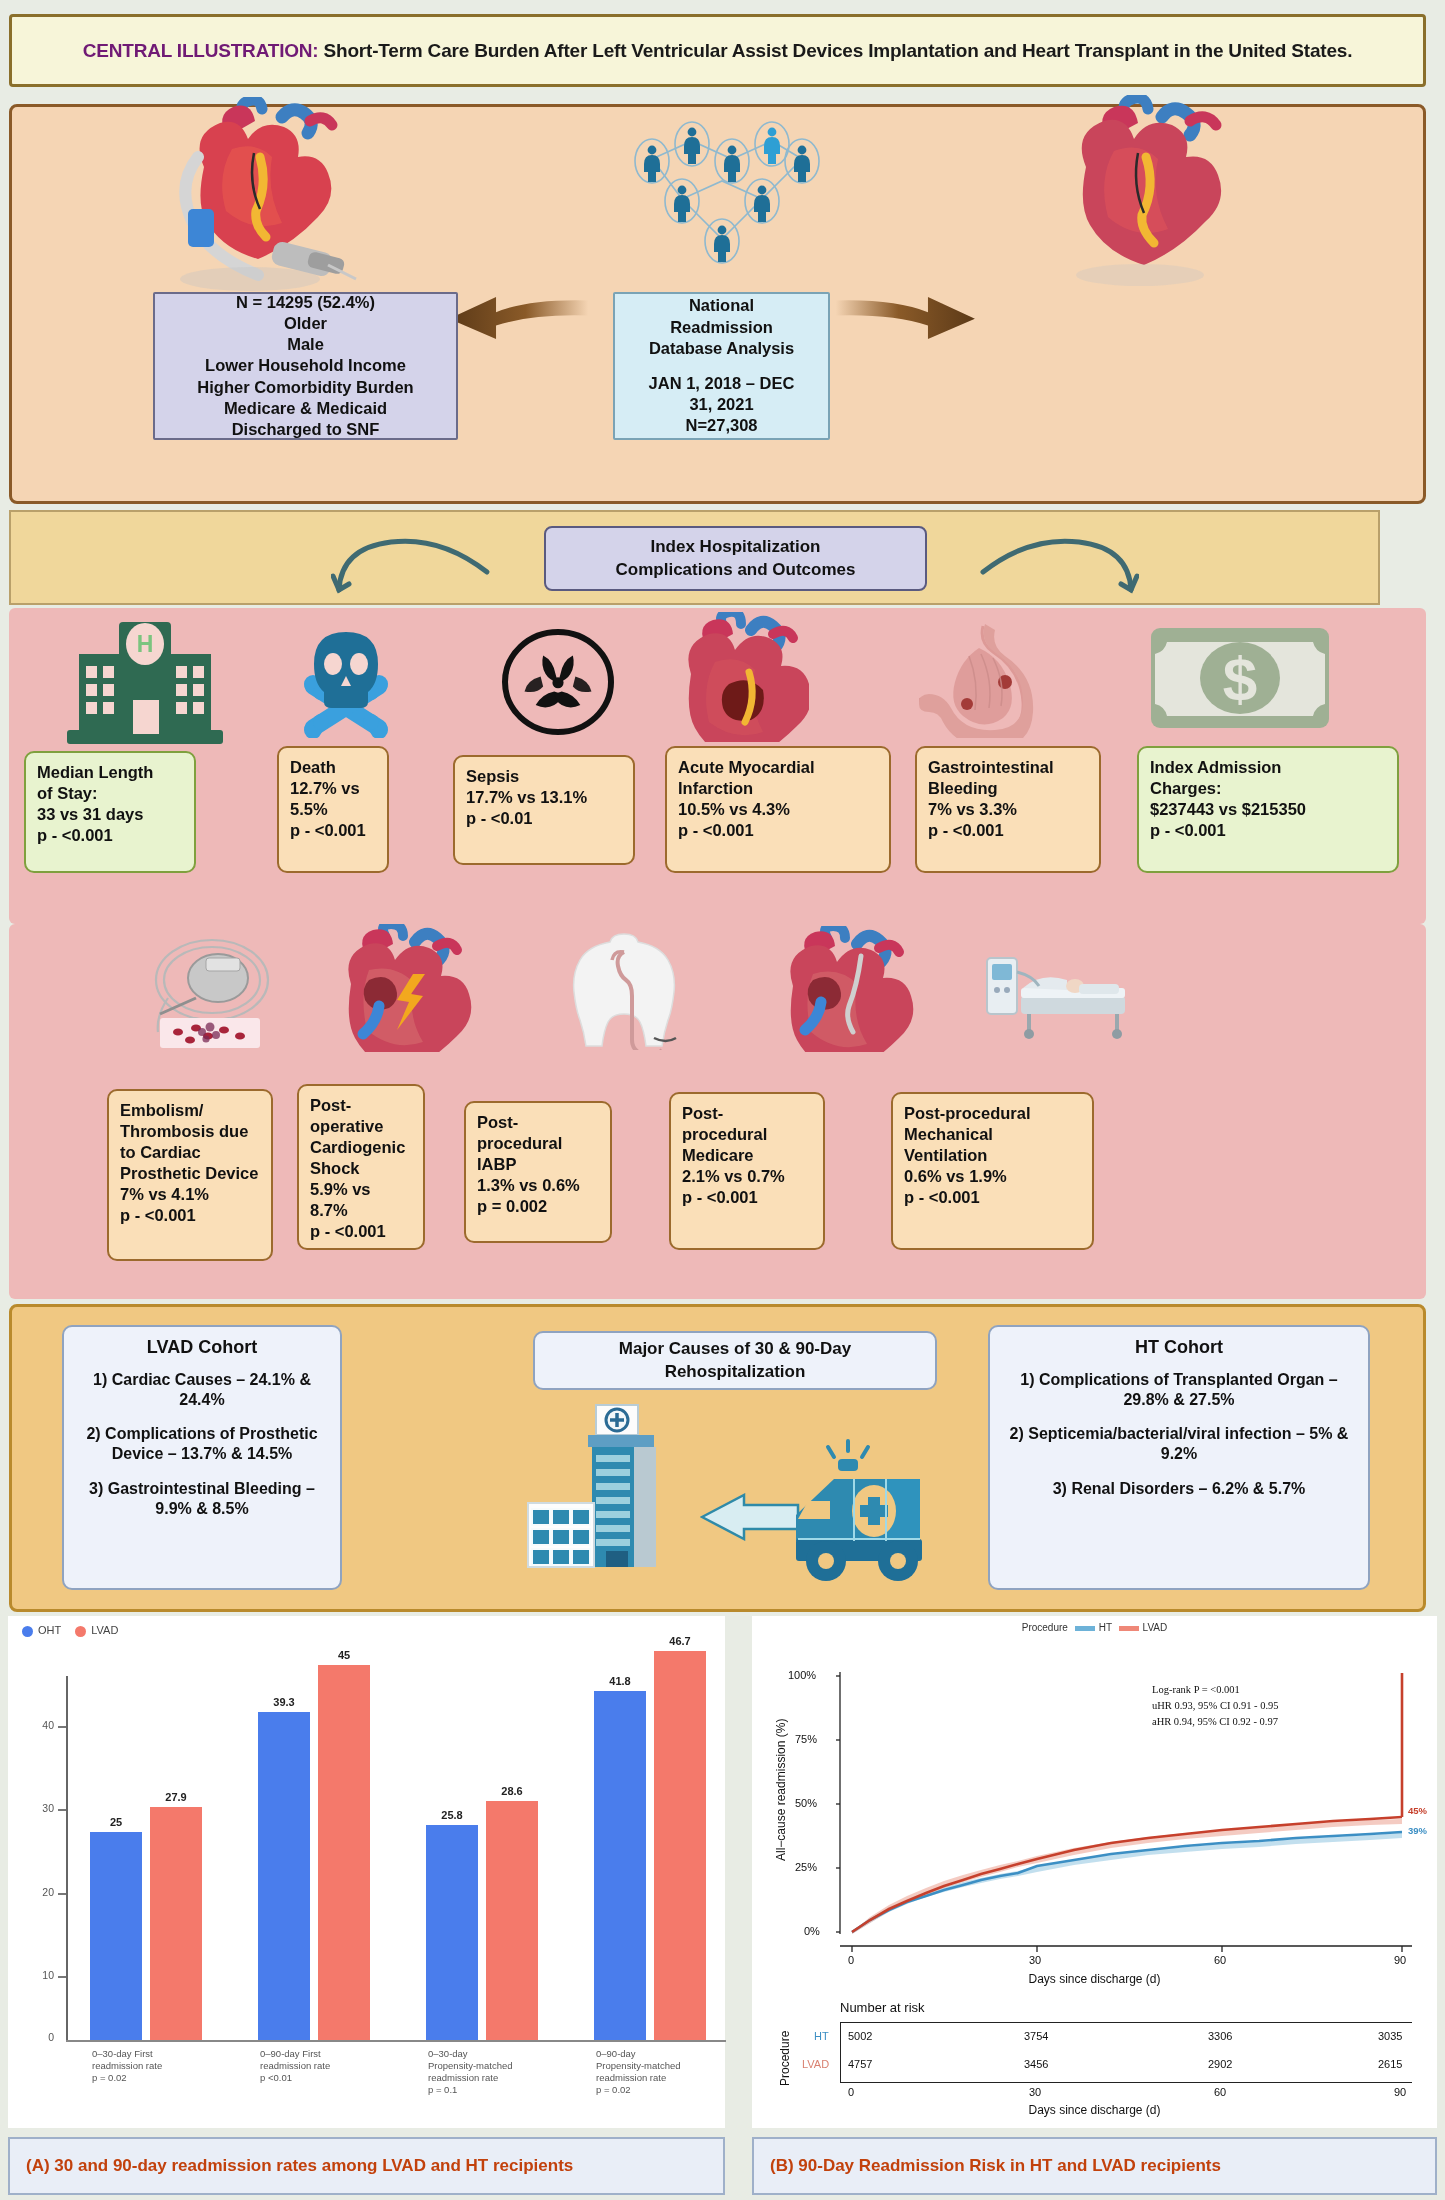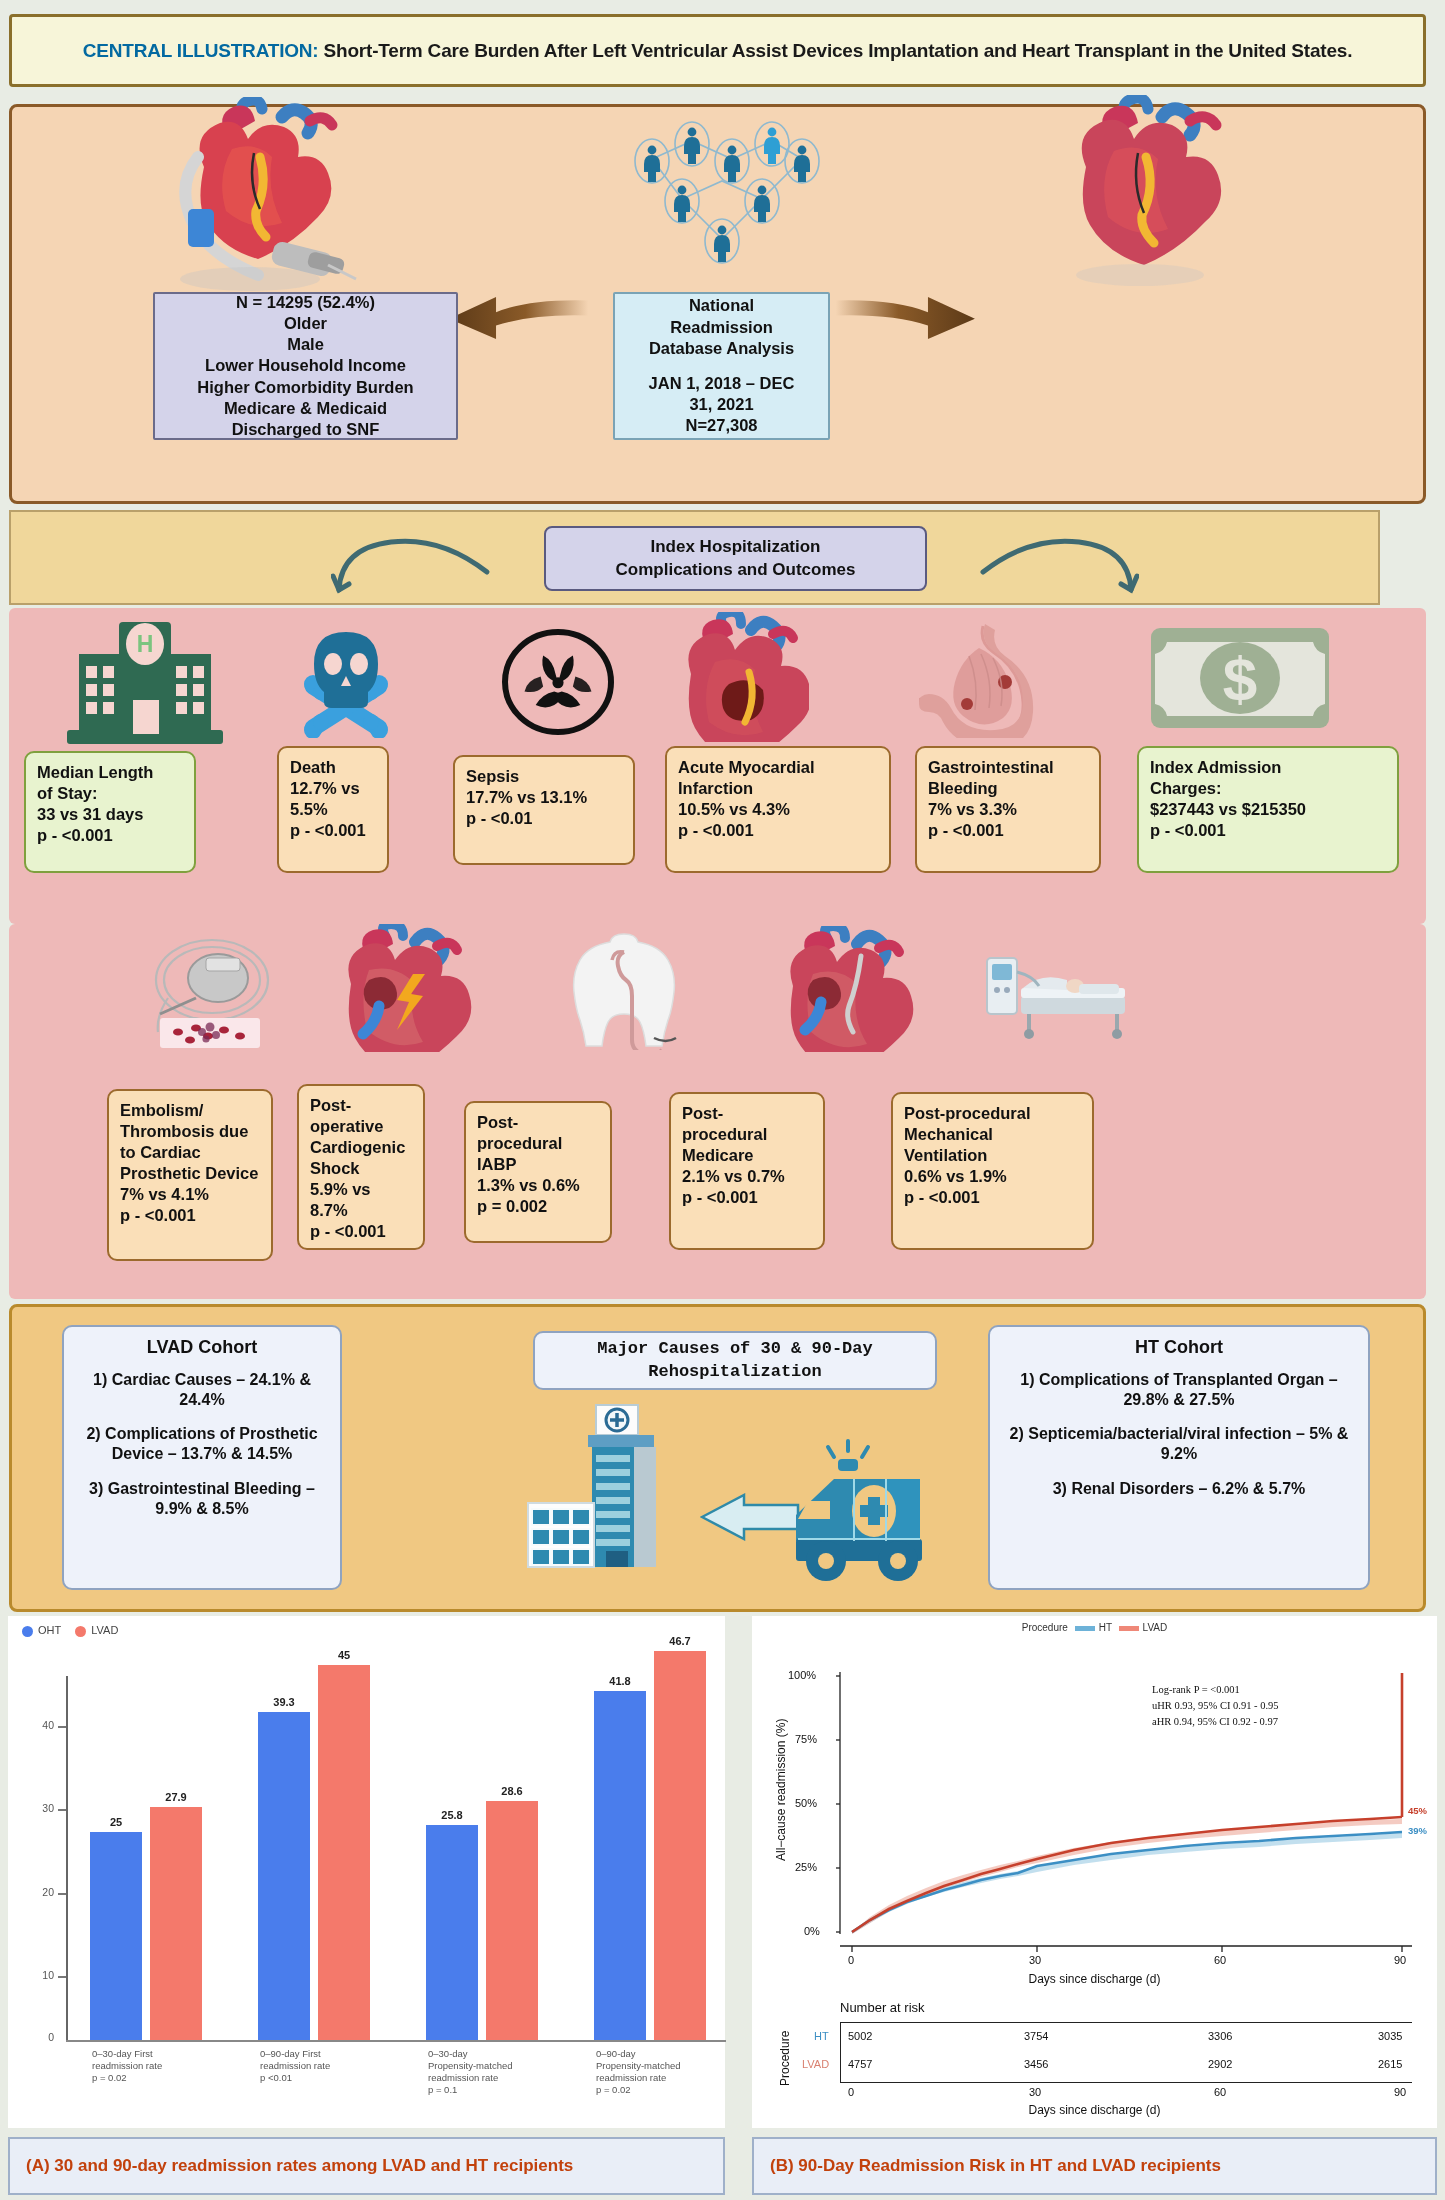--- a/index.html
+++ b/index.html
@@ -12,21 +12,21 @@
   .page{position:relative;width:1445px;height:2200px;}
 
   
   .title-banner{
     position:absolute;left:9px;top:14px;width:1417px;height:73px;
     background:#f7f5d9;border:3px solid #8a6f2b;border-radius:4px;
     box-sizing:border-box;display:flex;align-items:center;justify-content:center;
     text-align:center;padding:0 30px;
   }
   .title-text{font-size:19px;font-weight:bold;color:#1a1a1a;line-height:1.35;letter-spacing:-0.2px;}
-  .title-ci{color:#0369a1;}
+  .title-ci{color:#701a75;}
 
   
   .cohort-sec{
     position:absolute;left:9px;top:104px;width:1417px;height:400px;
     background:#f5d5b4;border:3px solid #8a5a28;border-radius:8px;box-sizing:border-box;
   }
   .box{
     position:absolute;border-radius:2px;box-sizing:border-box;
     display:flex;flex-direction:column;align-items:center;justify-content:center;
     text-align:center;font-weight:bold;color:#111;
@@ -80,21 +80,21 @@
   .cohort-panel{
     position:absolute;background:#eef2fa;border:2px solid #8fa3c0;border-radius:10px;
     box-sizing:border-box;padding:10px 12px;text-align:center;color:#111;
   }
   .cohort-title{font-size:18px;font-weight:bold;margin-bottom:12px;}
   .cohort-item{font-size:16px;font-weight:bold;line-height:1.26;margin-bottom:14px;}
   .major-box{
     position:absolute;left:521px;top:24px;width:404px;height:59px;
     background:#eef2fa;border:2px solid #8fa3c0;border-radius:10px;box-sizing:border-box;
     display:flex;flex-direction:column;align-items:center;justify-content:center;
-    text-align:center;font-size:17px;font-weight:bold;color:#111;line-height:1.3;font-family:Liberation Mono, monospace;
+    text-align:center;font-size:17px;font-weight:bold;color:#111;line-height:1.3;
   }
 
   
   .panel-a{position:absolute;left:0px;top:1616px;width:733px;height:584px;background:#e8ece4;}
   .panel-b{position:absolute;left:744px;top:1616px;width:701px;height:584px;background:#e8ece4;}
   .chart-card{position:absolute;left:8px;top:0px;background:#ffffff;box-sizing:border-box;}
   .cap-bar{
     position:absolute;background:#e9eef7;border:2px solid #9fb0c9;box-sizing:border-box;
     display:flex;align-items:center;padding:0 16px;
     font-size:17px;font-weight:bold;color:#c2410c;line-height:1.3;

